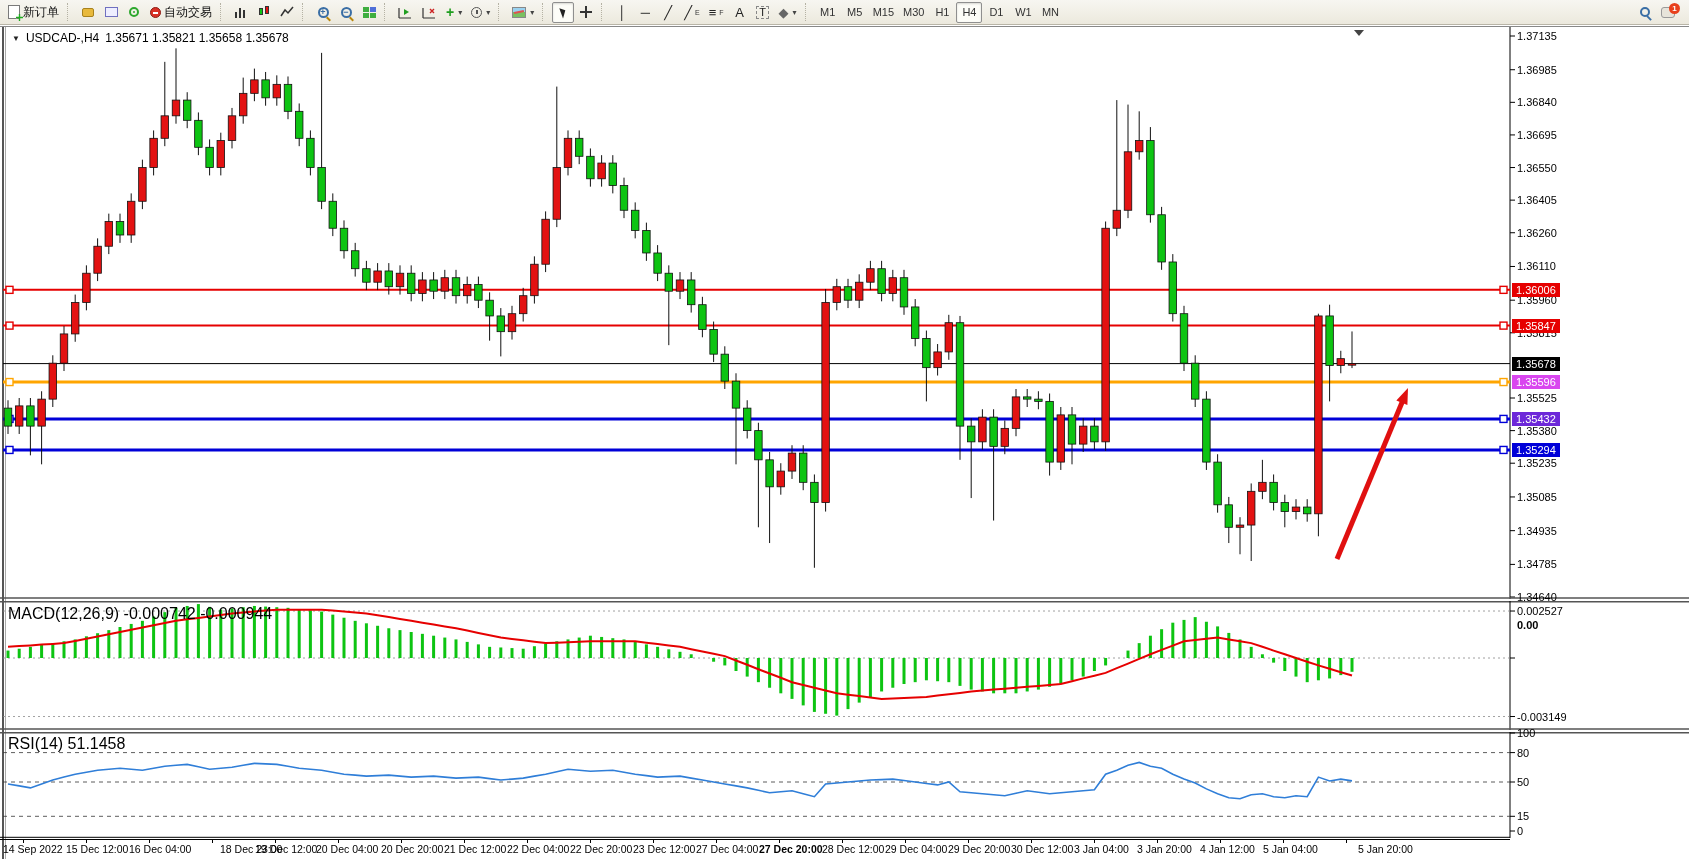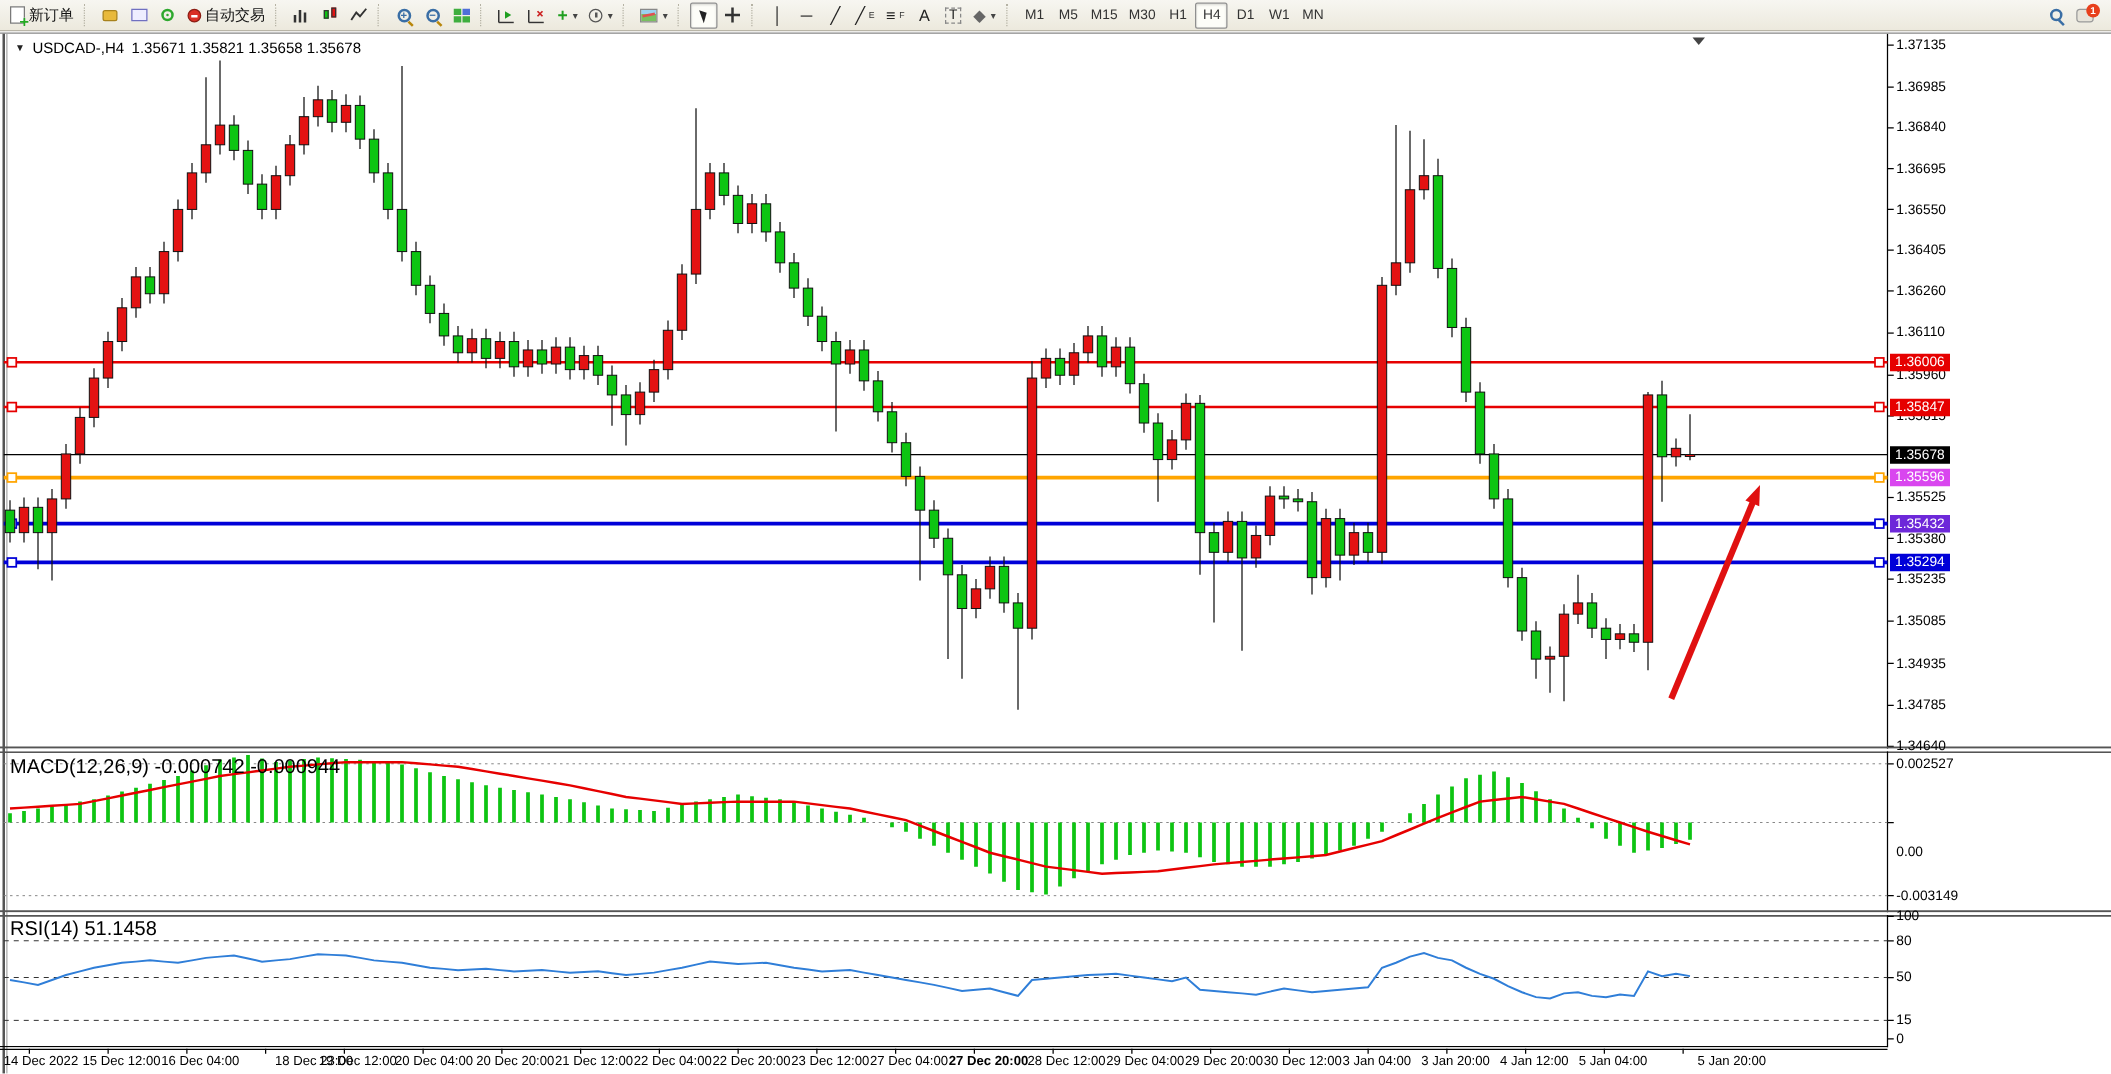--- a/index.html
+++ b/index.html
@@ -680,31 +680,31 @@
         <div class="axis-text" style="top: 497.669px;">1.34935</div>
         <div class="axis-text" style="top: 531.397px;">1.34785</div>
         <div class="axis-text" style="top: 564px;">1.34640</div>
         <div class="badge-price" style="top: 255.855px; background: rgb(230, 0, 0);">1.36006</div>
         <div class="badge-price" style="top: 291.606px; background: rgb(230, 0, 0);">1.35847</div>
         <div class="badge-price" style="top: 329.606px; background: rgb(0, 0, 0);">1.35678</div>
         <div class="badge-price" style="top: 348.044px; background: #d946ef;">1.35596</div>
         <div class="badge-price" style="top: 384.919px; background: #6d28d9;">1.35432</div>
         <div class="badge-price" style="top: 415.948px; background: rgb(0, 0, 216);">1.35294</div>
         <div class="axis-text" style="top: 578.031px;">0.002527</div>
-        <div class="axis-text" style="top: 649px;">0.00</div>
+        <div class="axis-text" style="top: 592px; font-weight: bold;">0.00</div>
         <div class="axis-text" style="top: 683.53px; text-align: right;">-0.003149</div>
         <div class="axis-text" style="top: 700px;">100</div>
         <div class="axis-text" style="top: 719.6px;">80</div>
         <div class="axis-text" style="top: 749px;">50</div>
         <div class="axis-text" style="top: 783.3px;">15</div>
         <div class="axis-text" style="top: 798px;">0</div>
       </div>
     <div id="timebar"></div>
     <div id="time-layer">
-        <div class="time-label" style="left: 3px;">14 Dec 2022</div>
+        <div class="time-label" style="left: 3px;">14 Sep 2022</div>
         <div style="position: absolute; left: 23px; top: 812px; width: 1px; height: 4px; background: rgb(0, 0, 0);"></div>
         <div class="time-label" style="left: 66px;">15 Dec 12:00</div>
         <div style="position: absolute; left: 86px; top: 812px; width: 1px; height: 4px; background: rgb(0, 0, 0);"></div>
         <div class="time-label" style="left: 129px;">16 Dec 04:00</div>
         <div style="position: absolute; left: 149px; top: 812px; width: 1px; height: 4px; background: rgb(0, 0, 0);"></div>
         <div class="time-label" style="left: 192px; padding-left: 28px;">18 Dec 23:00</div>
         <div style="position: absolute; left: 212px; top: 812px; width: 1px; height: 4px; background: rgb(0, 0, 0);"></div>
         <div class="time-label" style="left: 255px;">19 Dec 12:00</div>
         <div style="position: absolute; left: 275px; top: 812px; width: 1px; height: 4px; background: rgb(0, 0, 0);"></div>
         <div class="time-label" style="left: 316px; text-align: center;">20 Dec 04:00</div>

